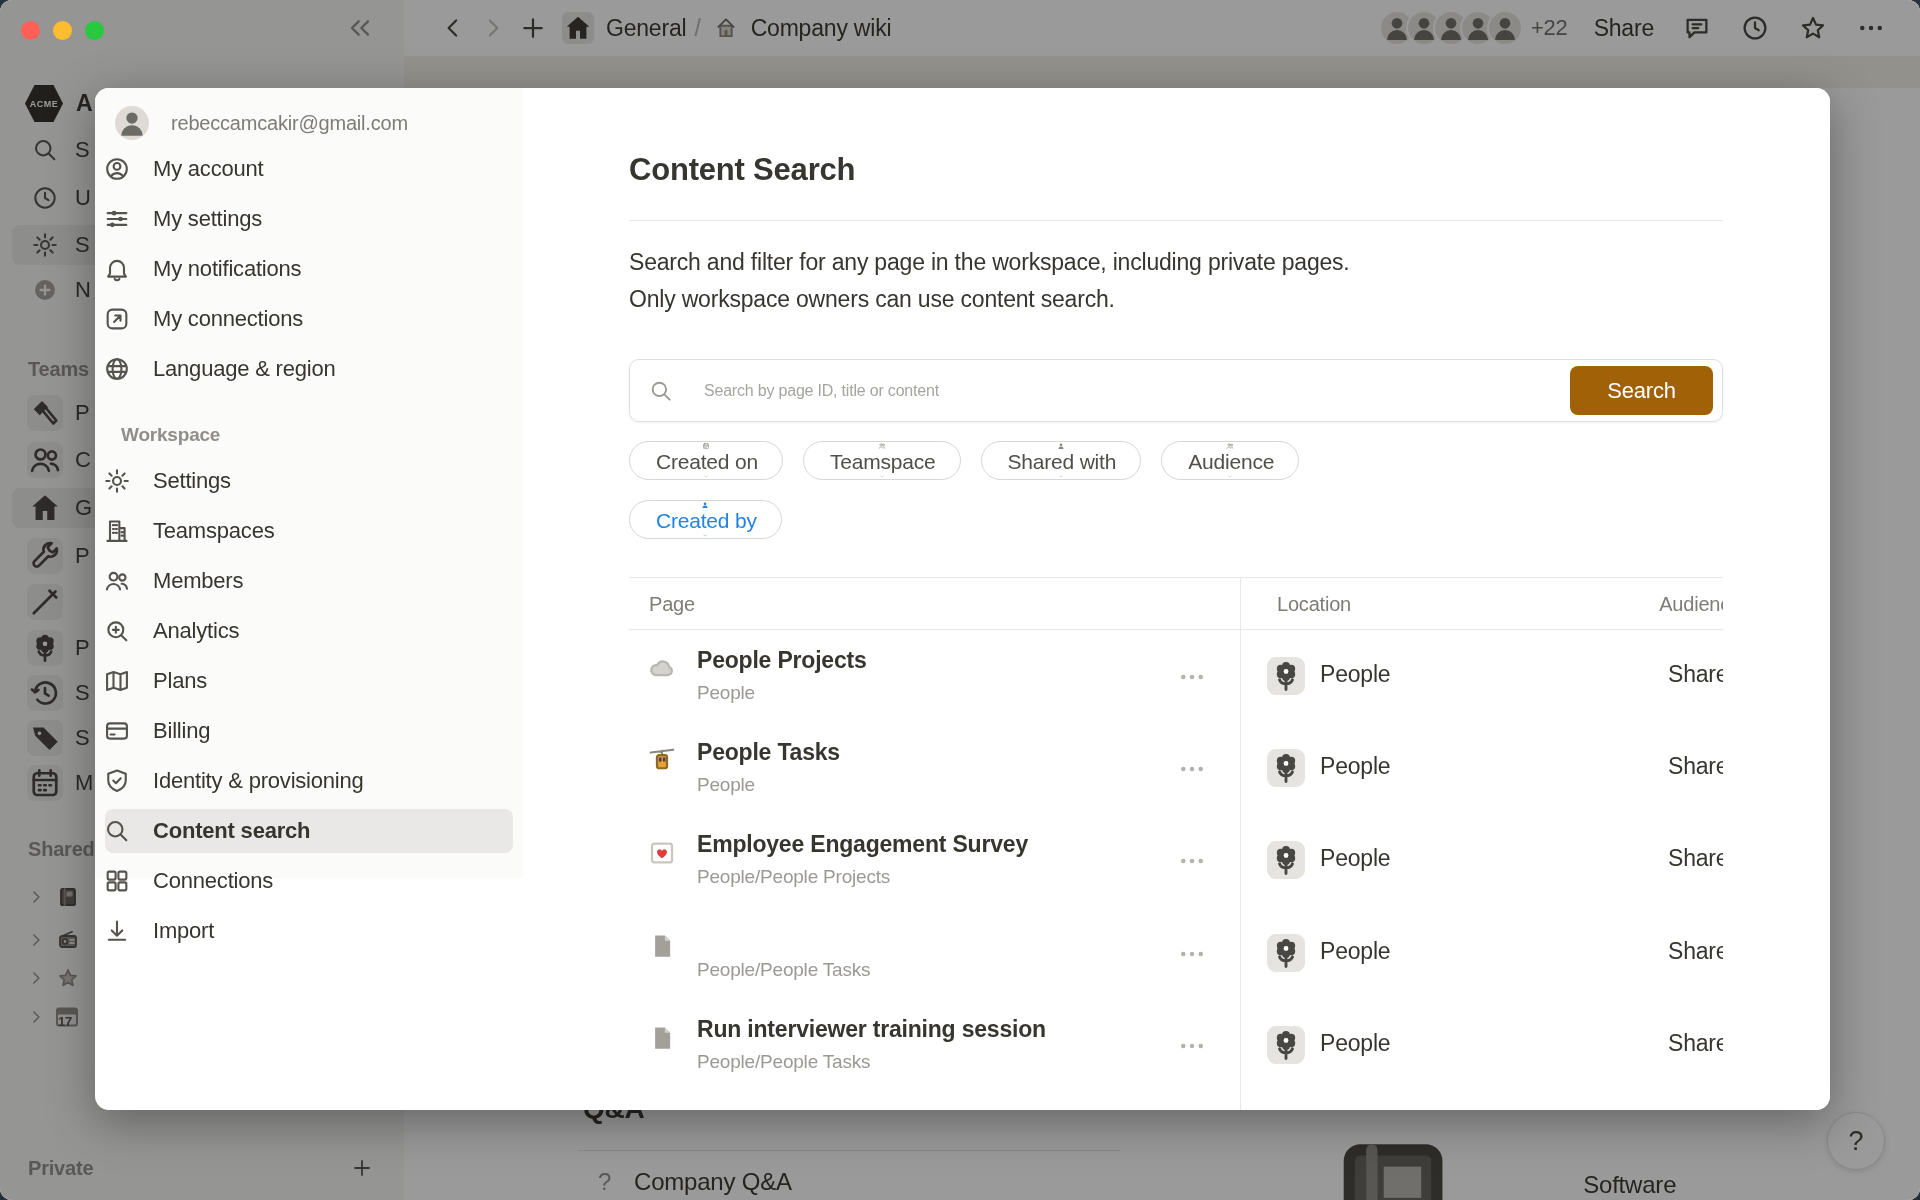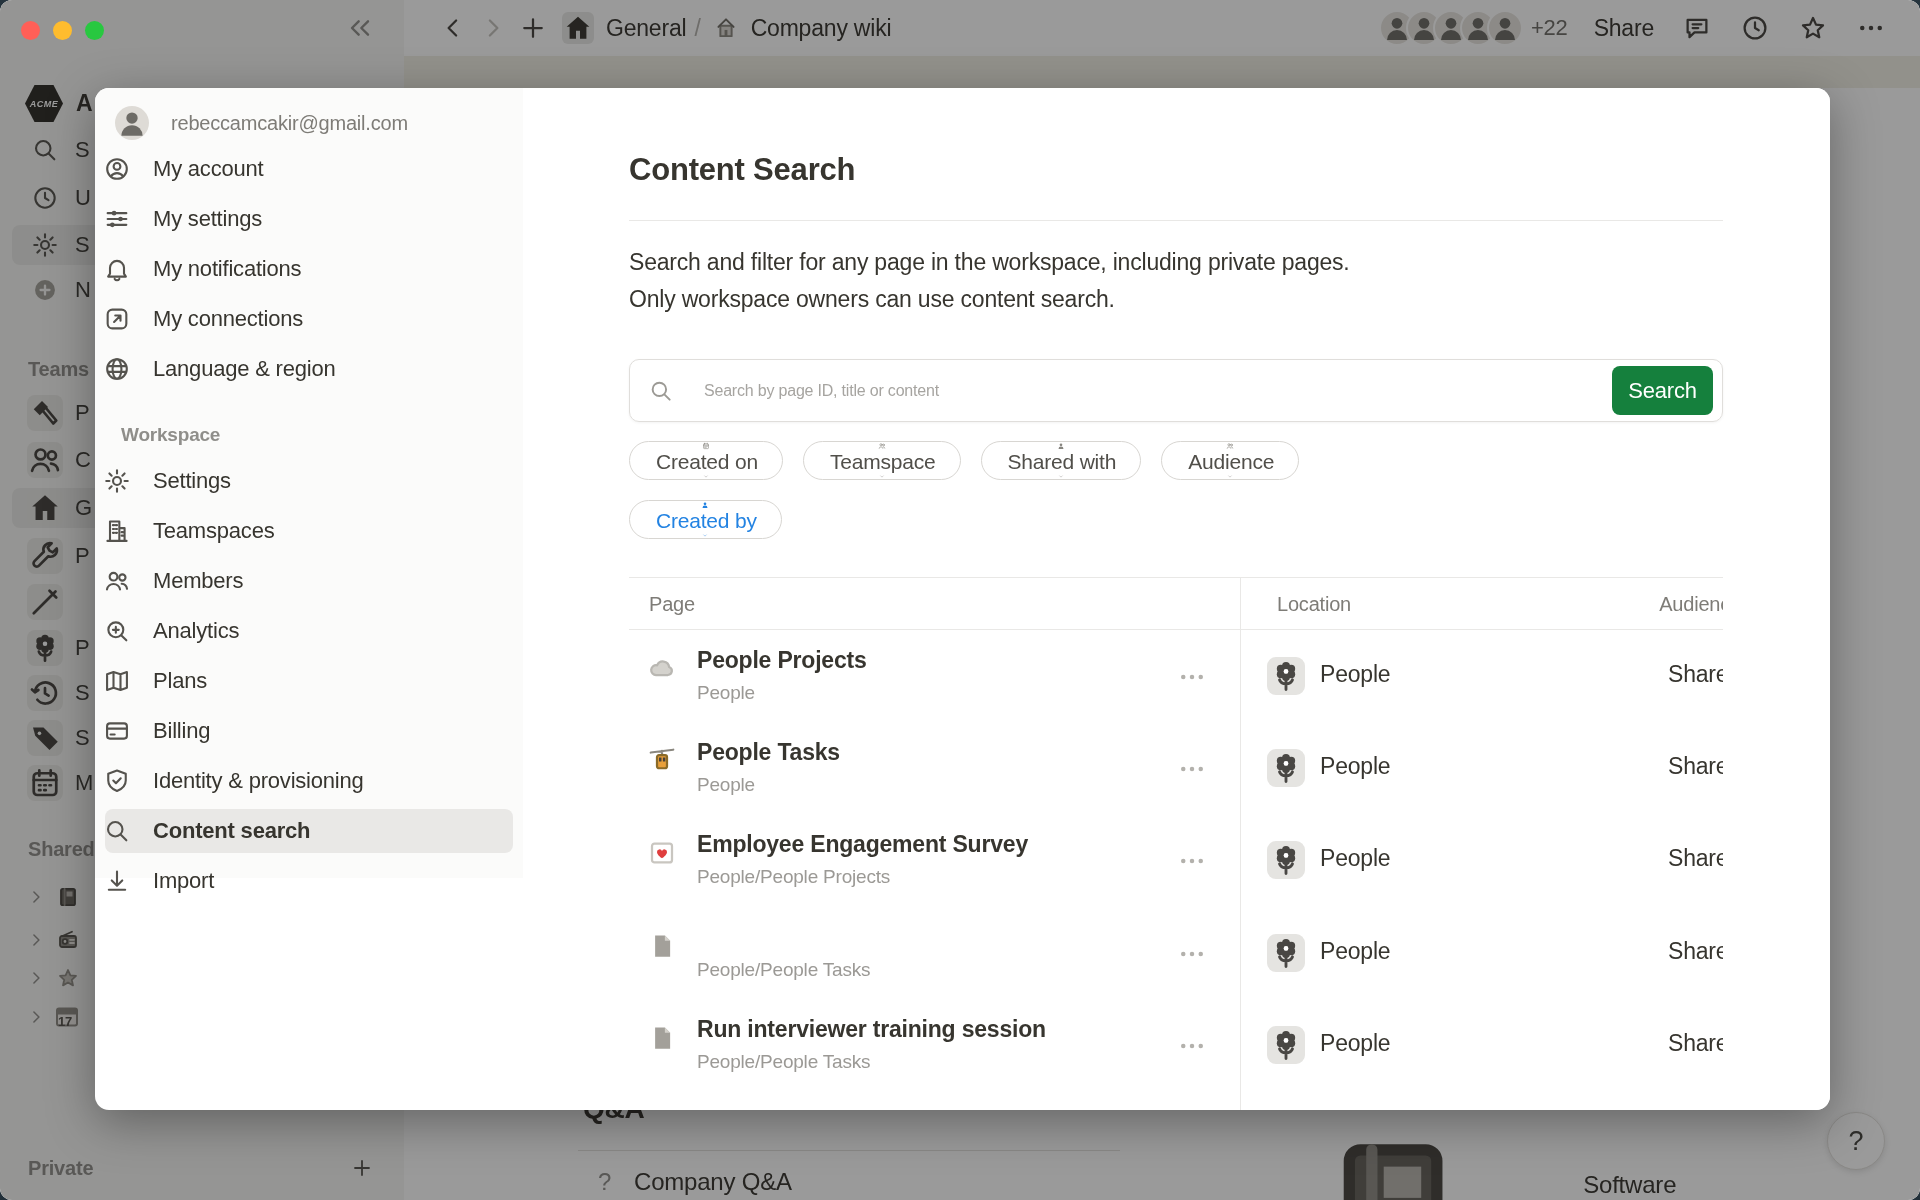--- a/index.html
+++ b/index.html
@@ -18,21 +18,21 @@
   .sb-pill { position:absolute; left:12px; right:8px; top:2px; bottom:2px; background:#e9e9e7; border-radius:8px; }
   .sb-ic { position:absolute; left:31px; top:50%; transform:translateY(-50%); width:28px; height:28px; color:#55534e; }
   .sb-chip { position:absolute; left:27px; top:50%; transform:translateY(-50%); width:36px; height:36px; border-radius:8px; background:#e9e8e5; display:flex; align-items:center; justify-content:center; color:#45433e; }
   .sb-chip svg { width:24px; height:24px; }
   .sb-label { position:absolute; left:75px; font-size:22px; color:#3f3d38; white-space:nowrap; }
   .sb-header { position:absolute; left:28px; font-size:20px; font-weight:700; color:#8f8e8a; white-space:nowrap; }
   .sb-chev { position:absolute; left:26px; top:50%; transform:translateY(-50%); width:20px; height:20px; color:#8f8e8a; }
   .sb-emoji { position:absolute; left:56px; top:50%; transform:translateY(-50%); width:24px; height:24px; }
   .acme { position:absolute; left:25px; top:85px; width:38px; height:37px; background:#2d2b26; color:#fff;
           clip-path:polygon(25% 0,75% 0,100% 50%,75% 100%,25% 100%,0 50%); display:flex; align-items:center; justify-content:center;
-          font-size:9px; font-weight:700; letter-spacing:.5px;font-style:italic; }
+          font-size:9px; font-weight:700; letter-spacing:.5px; }
   .acme-name { position:absolute; left:76px; top:90px; font-size:23px; font-weight:700; color:#37352f; }
   .private-plus { position:absolute; left:350px; top:50%; transform:translateY(-50%); width:24px; height:24px; color:#55534e; }
 
   .topbar { position:absolute; left:404px; top:0; width:1516px; height:56px; background:#fff; z-index:1; display:flex; align-items:center; }
   .tb-ic { width:30px; height:30px; color:#45433e; margin-left:10px; flex:none; }
   .tb-ic.dim { color:#c3c1bc; }
   .home-chip { width:32px; height:32px; border-radius:6px; background:#e9e9e7; color:#37352f; display:flex; align-items:center; justify-content:center; margin-left:14px; flex:none; }
   .home-chip svg { width:22px; height:22px; }
   .crumb { font-size:23px; color:#37352f; margin-left:12px; white-space:nowrap; }
   .crumb-sep { color:#b3b1ac; margin-left:8px; font-size:23px; }
@@ -81,21 +81,21 @@
   .ws-header { margin:30px 0 10px 26px; font-size:19px; font-weight:700; color:#8f8e8a; }
 
   .content { position:absolute; left:428px; top:0; width:1307px; height:1022px; background:#fff; }
   .c-title { position:absolute; left:106px; top:64px; font-size:31px; font-weight:700; }
   .c-div { position:absolute; left:106px; top:132px; width:1094px; height:1px; background:#e9e8e6; }
   .c-desc { position:absolute; left:106px; top:156px; width:940px; font-size:23px; line-height:37px; color:#37352f; }
   .search-box { position:absolute; left:106px; top:271px; width:1094px; height:63px; border:1px solid #e0dedb; border-radius:10px;
                 box-shadow:0 1px 3px rgba(0,0,0,.05); display:flex; align-items:center; }
   .search-box .mag { width:26px; height:26px; color:#9c9a95; margin-left:18px; flex:none; }
   .search-ph { font-size:16px; color:#a6a4a0; margin-left:30px; flex:1; }
-  .search-btn { width:101px; height:49px; margin-right:9px; border-radius:8px; background:#15803d; color:#fff; font-size:22px;
+  .search-btn { width:143px; height:49px; margin-right:9px; border-radius:8px; background:#a16207; color:#fff; font-size:22px;
                 display:flex; align-items:center; justify-content:center; flex:none; }
   .chips { position:absolute; left:106px; top:353px; display:flex; gap:20px; }
   .chips2 { top:412px; }
   .chip { height:39px; border:1.4px solid #d8d6d2; border-radius:20px; background:#fff; display:flex; align-items:center; padding:0 16px;flex-direction:column; }
   .chip svg.cic { width:22px; height:22px; color:#87857f; }
   .chip .clbl { font-size:21px; color:#514f4a; margin:0 8px 0 10px; white-space:nowrap; }
   .chip svg.cchev { width:14px; height:14px; color:#87857f; }
   .chip.active .cic, .chip.active .clbl, .chip.active .cchev { color:#2383e2; }
 
   .table-clip { position:absolute; left:106px; top:478px; width:1094px; height:544px; overflow:hidden; }
@@ -729,20 +729,28 @@
         <span class="m-ic">
             <svg class="ic">
               <use href="#s-search"></use>
             </svg>
           </span>
         <span class="m-lbl">Content search</span>
       </div>
       <div class="m-item">
         <span class="m-ic">
             <svg class="ic">
+              <use href="#s-grid"></use>
+            </svg>
+          </span>
+        <span class="m-lbl">Connections</span>
+      </div>
+      <div class="m-item">
+        <span class="m-ic">
+            <svg class="ic">
               <use href="#s-download"></use>
             </svg>
           </span>
         <span class="m-lbl">Import</span>
       </div>
     </div>
 
     <div class="content">
       <div class="c-title">Content Search</div>
       <div class="c-div"></div>

